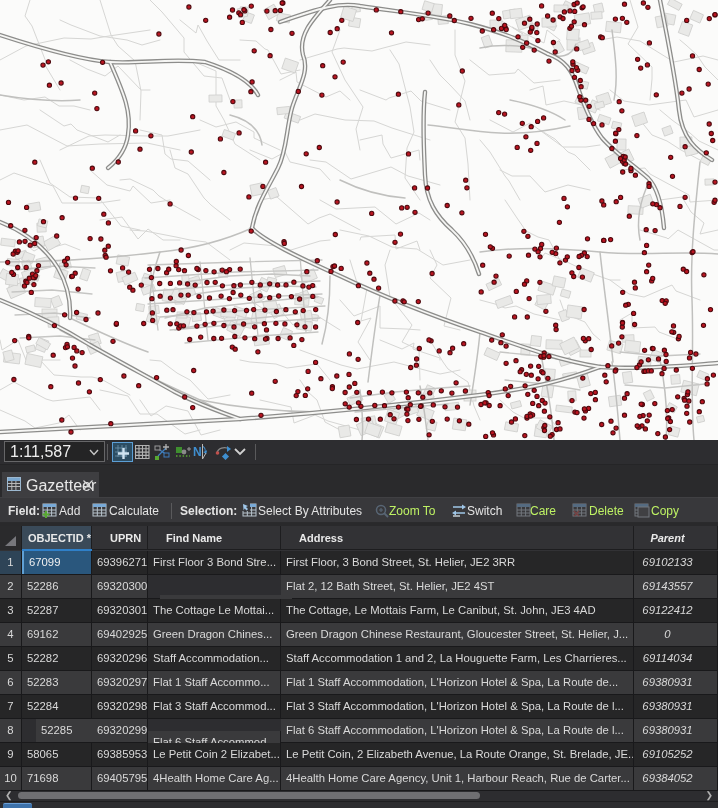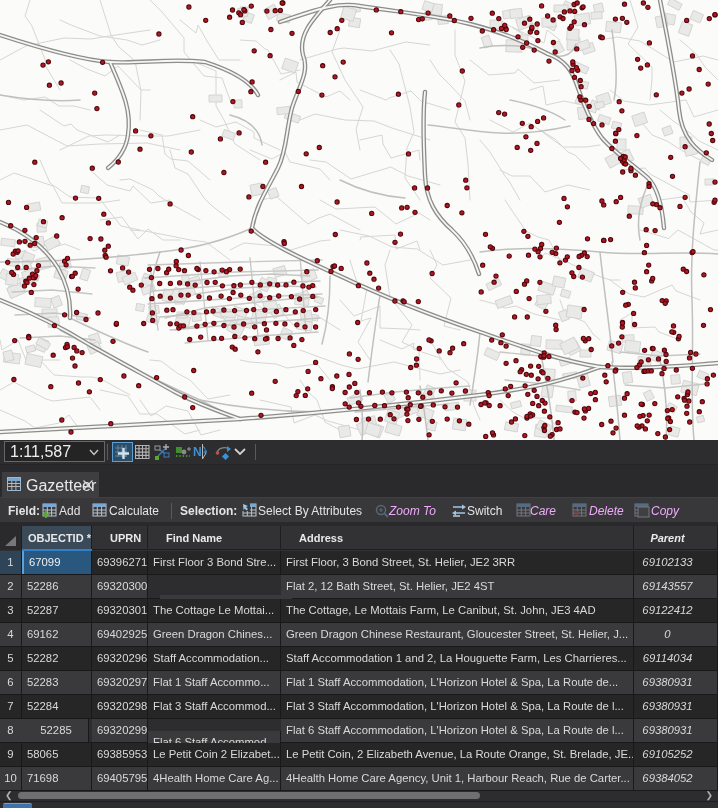--- a/index.html
+++ b/index.html
@@ -19,21 +19,21 @@
   #tabstrip { position:absolute; left:0; top:464px; width:718px; height:33px; background:#2a2a2c;
     border-top:1px solid #252527; }
   #tab { position:absolute; left:2px; top:7px; width:97px; height:26px; background:#3e3e41;
     color:#e8e8e8; font-size:16px; }
   #tab .label { position:absolute; left:24px; top:5px; }
   
   #toolbar { position:absolute; left:0; top:497px; width:718px; height:26px; background:#38383b;
     border-top:1px solid #404043; border-bottom:1px solid #2a2a2c; color:#e4e4e4; font-size:12px; }
   #toolbar .t { position:absolute; top:6px; white-space:nowrap; }
   #toolbar .b { font-weight:bold; }
-  #toolbar .dis { color:#f0abfc;font-style:italic; }
+  #toolbar .dis { color:#bef264; }
   #gap { position:absolute; left:0; top:523px; width:718px; height:3px; background:#29292b; }
   
   #thead { position:absolute; left:0; top:526px; width:718px; height:25px; background:#323235;
     color:#e9e9e9; font-size:11px; font-weight:bold; }
   .hc { position:absolute; top:0; height:24px; line-height:24px; padding-left:18px;
     border-right:1px solid #1d1d1f; border-bottom:1px solid #1d1d1f; }
   #rows { position:absolute; left:0; top:551px; width:718px; }
   .row { position:relative; width:718px; height:24px; font-size:11.3px; color:#d9d9d9; }
   .row .c { position:absolute; top:0; height:23px; line-height:23px; padding-left:5px;
     border-right:1px solid #19191b; white-space:nowrap; overflow:hidden; }
@@ -1325,21 +1325,21 @@
 <div class="row odd">
         <div class="c num" style="left:0px;width:22px;">7</div>
         <div class="c" style="left:22px;width:70px;">52284</div>
         <div class="c" style="left:92px;width:56px;">69320298</div>
         <div class="c" style="left:148px;width:133px;">Flat 3 Staff Accommod...</div>
         <div class="c" style="left:281px;width:353px;">Flat 3 Staff Accommodation, L'Horizon Hotel &amp; Spa, La Route de l...</div>
         <div class="c r" style="left:634px;width:84px;">69380931</div>
       </div>
 <div class="row even">
         <div class="c num" style="left:0px;width:22px;">8</div>
-        <div class="c" style="left:19px;width:70px;text-align:center;">52285</div>
+        <div class="c" style="left:36px;width:70px;">52285</div>
         <div class="c" style="left:92px;width:56px;">69320299</div>
         <div class="c" style="left:148px;width:133px;margin-top:12px;">Flat 6 Staff Accommod...</div>
         <div class="c" style="left:281px;width:353px;">Flat 6 Staff Accommodation, L'Horizon Hotel &amp; Spa, La Route de l...</div>
         <div class="c r" style="left:634px;width:84px;">69380931</div>
       </div>
 <div class="row odd">
         <div class="c num" style="left:0px;width:22px;">9</div>
         <div class="c" style="left:22px;width:70px;">58065</div>
         <div class="c" style="left:92px;width:56px;">69385953</div>
         <div class="c" style="left:148px;width:133px;">Le Petit Coin 2 Elizabet...</div>

